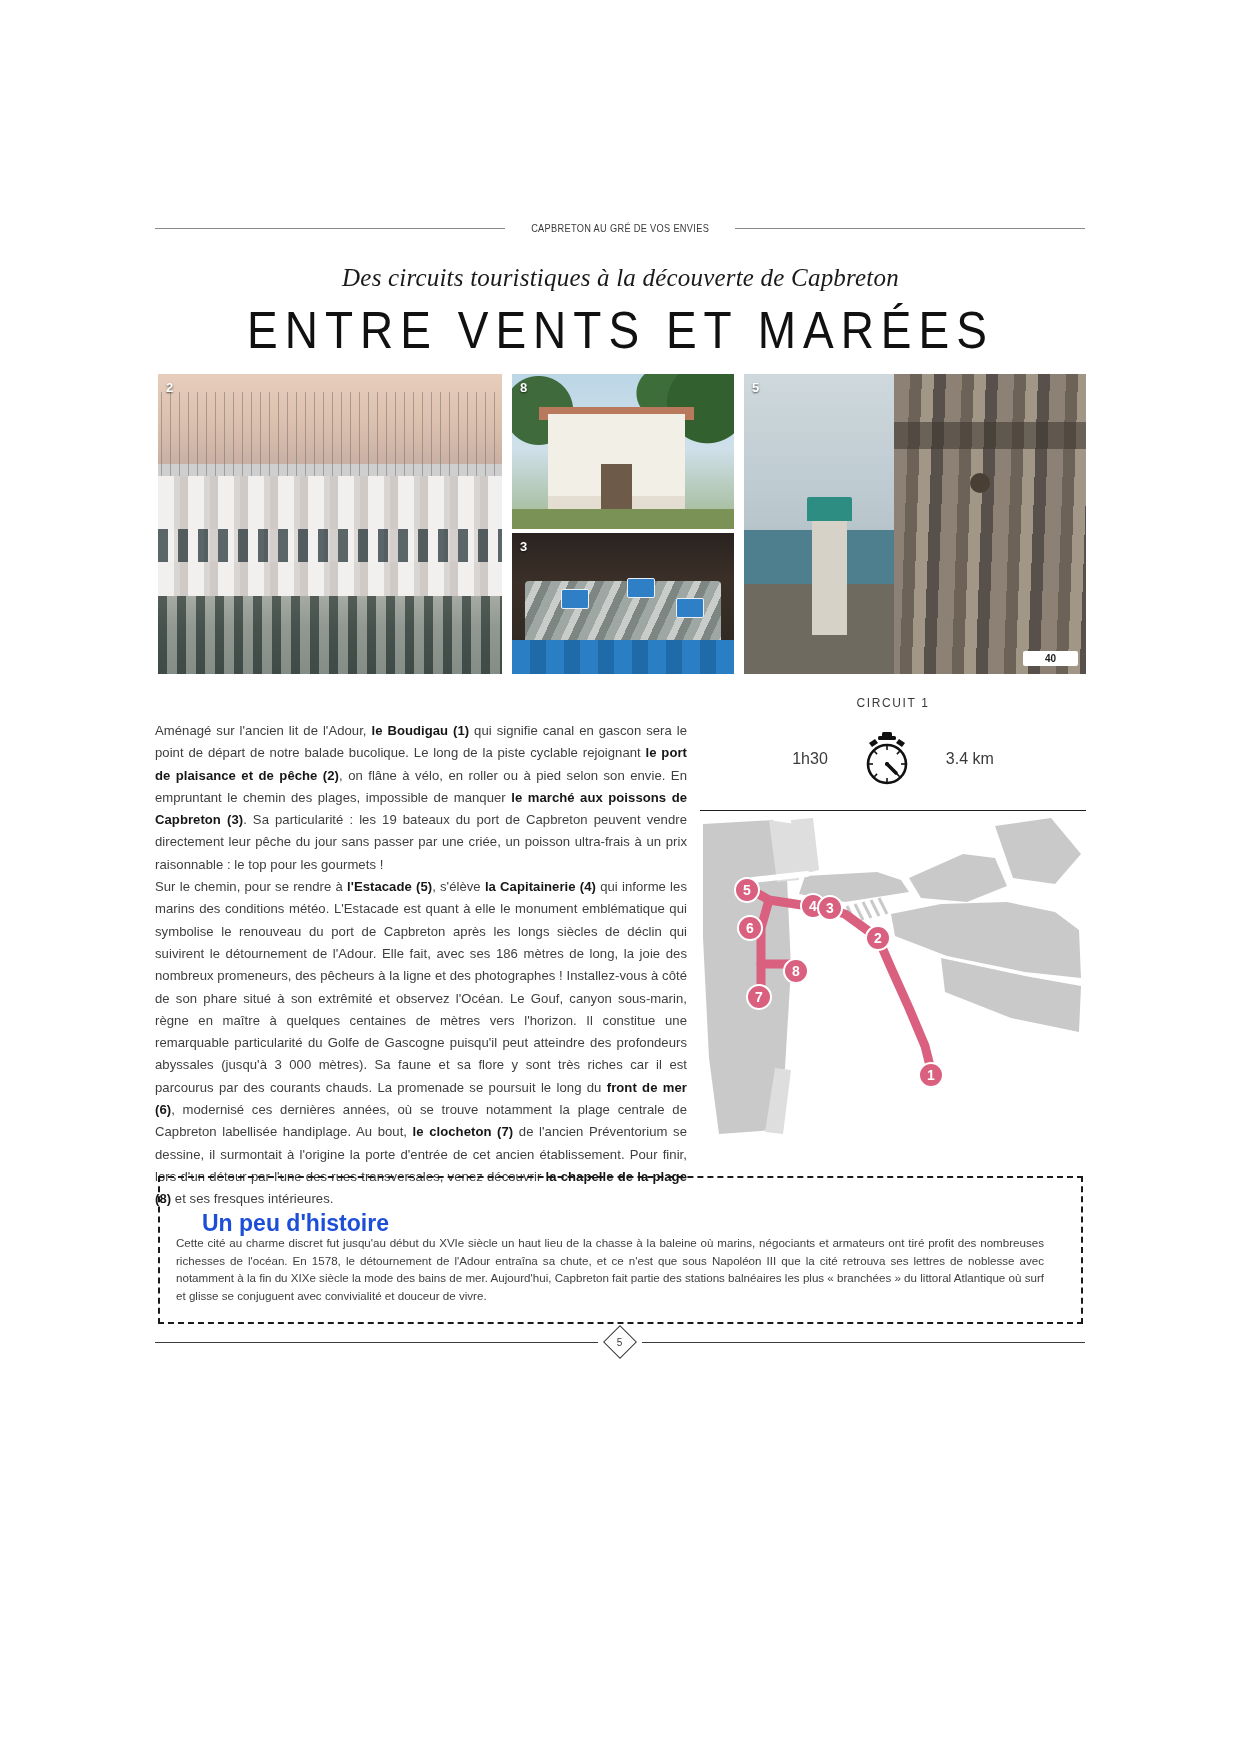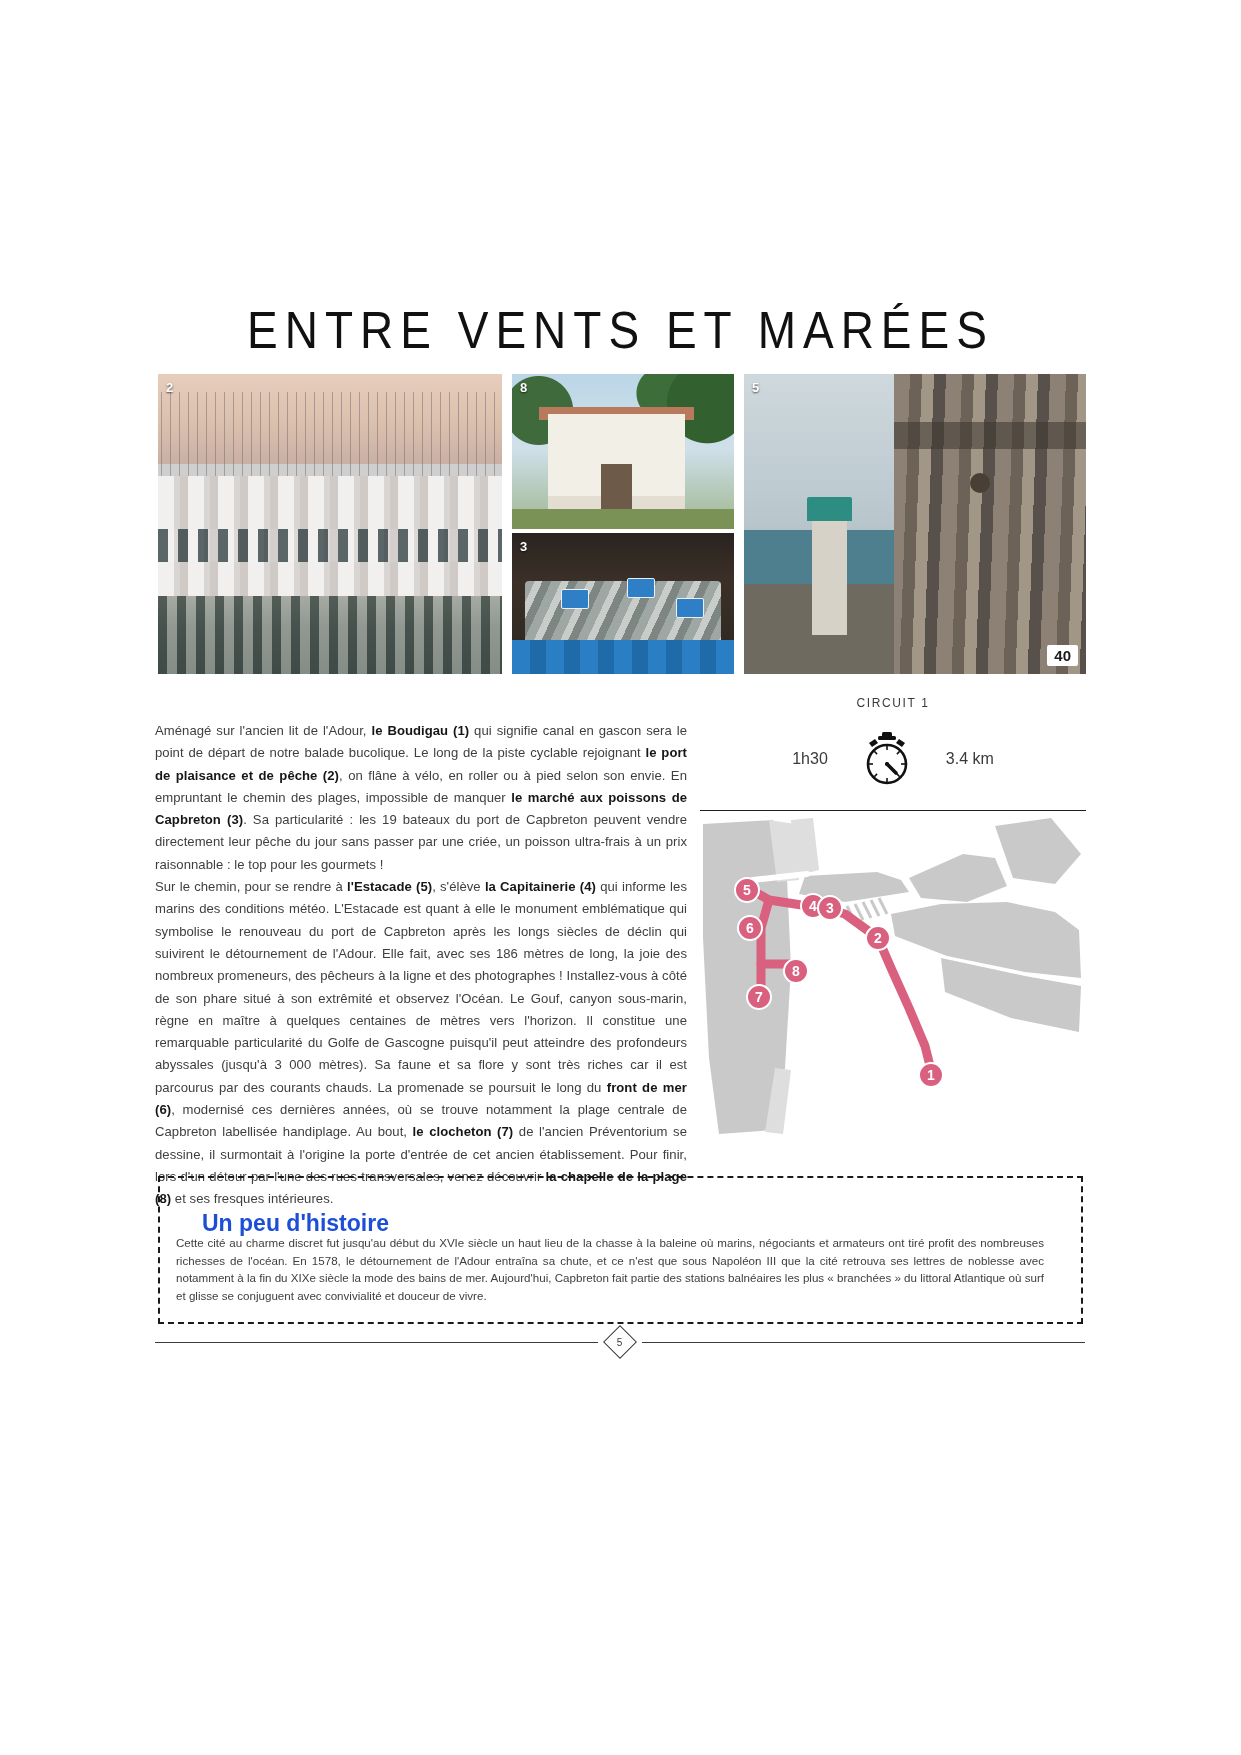--- a/index.html
+++ b/index.html
@@ -18,21 +18,21 @@
   .maintitle{position:absolute;left:0;top:300px;width:1241px;text-align:center;
     font-family:"Liberation Sans Narrow","Liberation Sans",sans-serif;font-weight:400;
     font-size:46px;letter-spacing:7px;color:#111;transform:scaleY(1.12);transform-origin:top center;}
 
   
   .photos{position:absolute;left:158px;top:374px;width:928px;height:300px;}
   .ph{position:absolute;overflow:hidden;background:#cfcfcf;}
   .ph .badge{position:absolute;left:8px;top:6px;color:#fff;font-size:13px;font-weight:700;
     font-family:"Liberation Sans",sans-serif;text-shadow:0 1px 2px rgba(0,0,0,.65);z-index:5;}
   .ph .badge.br{left:auto;top:auto;right:8px;bottom:8px;background:#fff;color:#1a1a1a;
-    text-shadow:none;padding:2px 7px;font-size:15px;border-radius:2px;}
+    text-shadow:none;padding:2px 22px;font-size:10px;border-radius:2px;}
 
   #photo-harbor{left:0;top:0;width:344px;height:300px;}
   #photo-chapel{left:354px;top:0;width:222px;height:155px;}
   #photo-fish{left:354px;top:159px;width:222px;height:141px;}
   #photo-lighthouse{left:586px;top:0;width:342px;height:300px;}
 
   
   .harbor-sky{position:absolute;left:0;top:0;width:100%;height:30%;
     background:linear-gradient(180deg,#e7cdbc 0%,#dcc0ae 55%,#c9b0a3 100%);}
   .harbor-masts{position:absolute;left:0;top:6%;width:100%;height:30%;
@@ -113,21 +113,27 @@
   .diamond{width:24px;height:24px;transform:rotate(45deg);border:1px solid #3a3a3a;
     display:flex;align-items:center;justify-content:center;margin:0 10px;box-sizing:border-box;}
   .diamond span{transform:rotate(-45deg);font-size:10px;color:#3a3a3a;
     font-family:"Liberation Sans Narrow","Liberation Sans",sans-serif;}
 </style>
 </head>
 <body>
 
 <div class="page">
 
-
+  <div class="runhead">
+    <div class="rule"></div>
+    <div class="rh-text">CAPBRETON AU GRÉ DE VOS ENVIES</div>
+    <div class="rule"></div>
+  </div>
+
+  <div class="subtitle">Des circuits touristiques à la découverte de Capbreton</div>
   <div class="maintitle">ENTRE VENTS ET MARÉES</div>
 
   <div class="photos">
 
     <div class="ph" id="photo-harbor">
       <div class="harbor-sky"></div>
       <div class="harbor-masts"></div>
       <div class="harbor-boats"></div>
       <div class="harbor-water"></div>
       <div class="badge">2</div>

